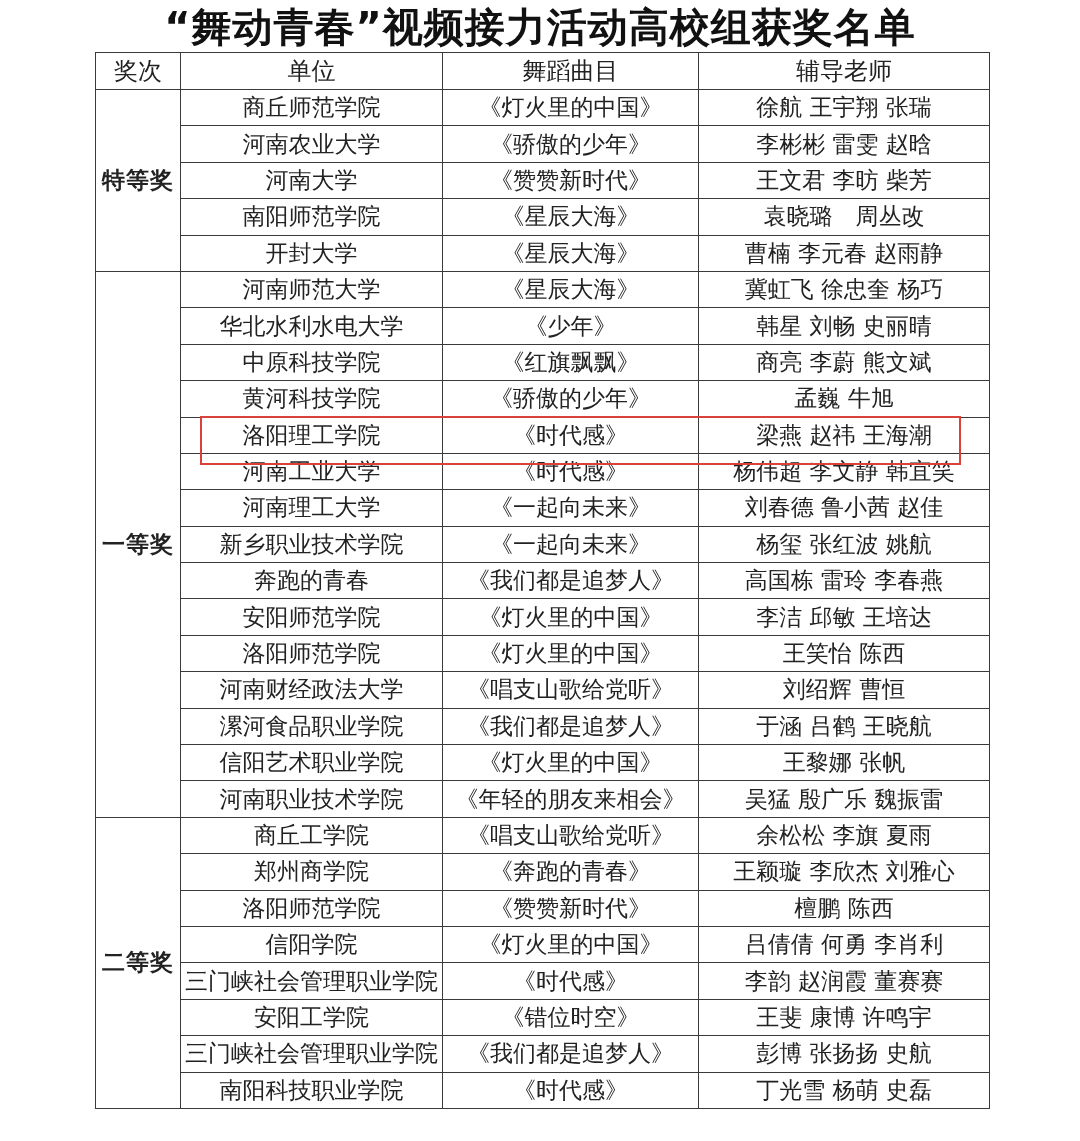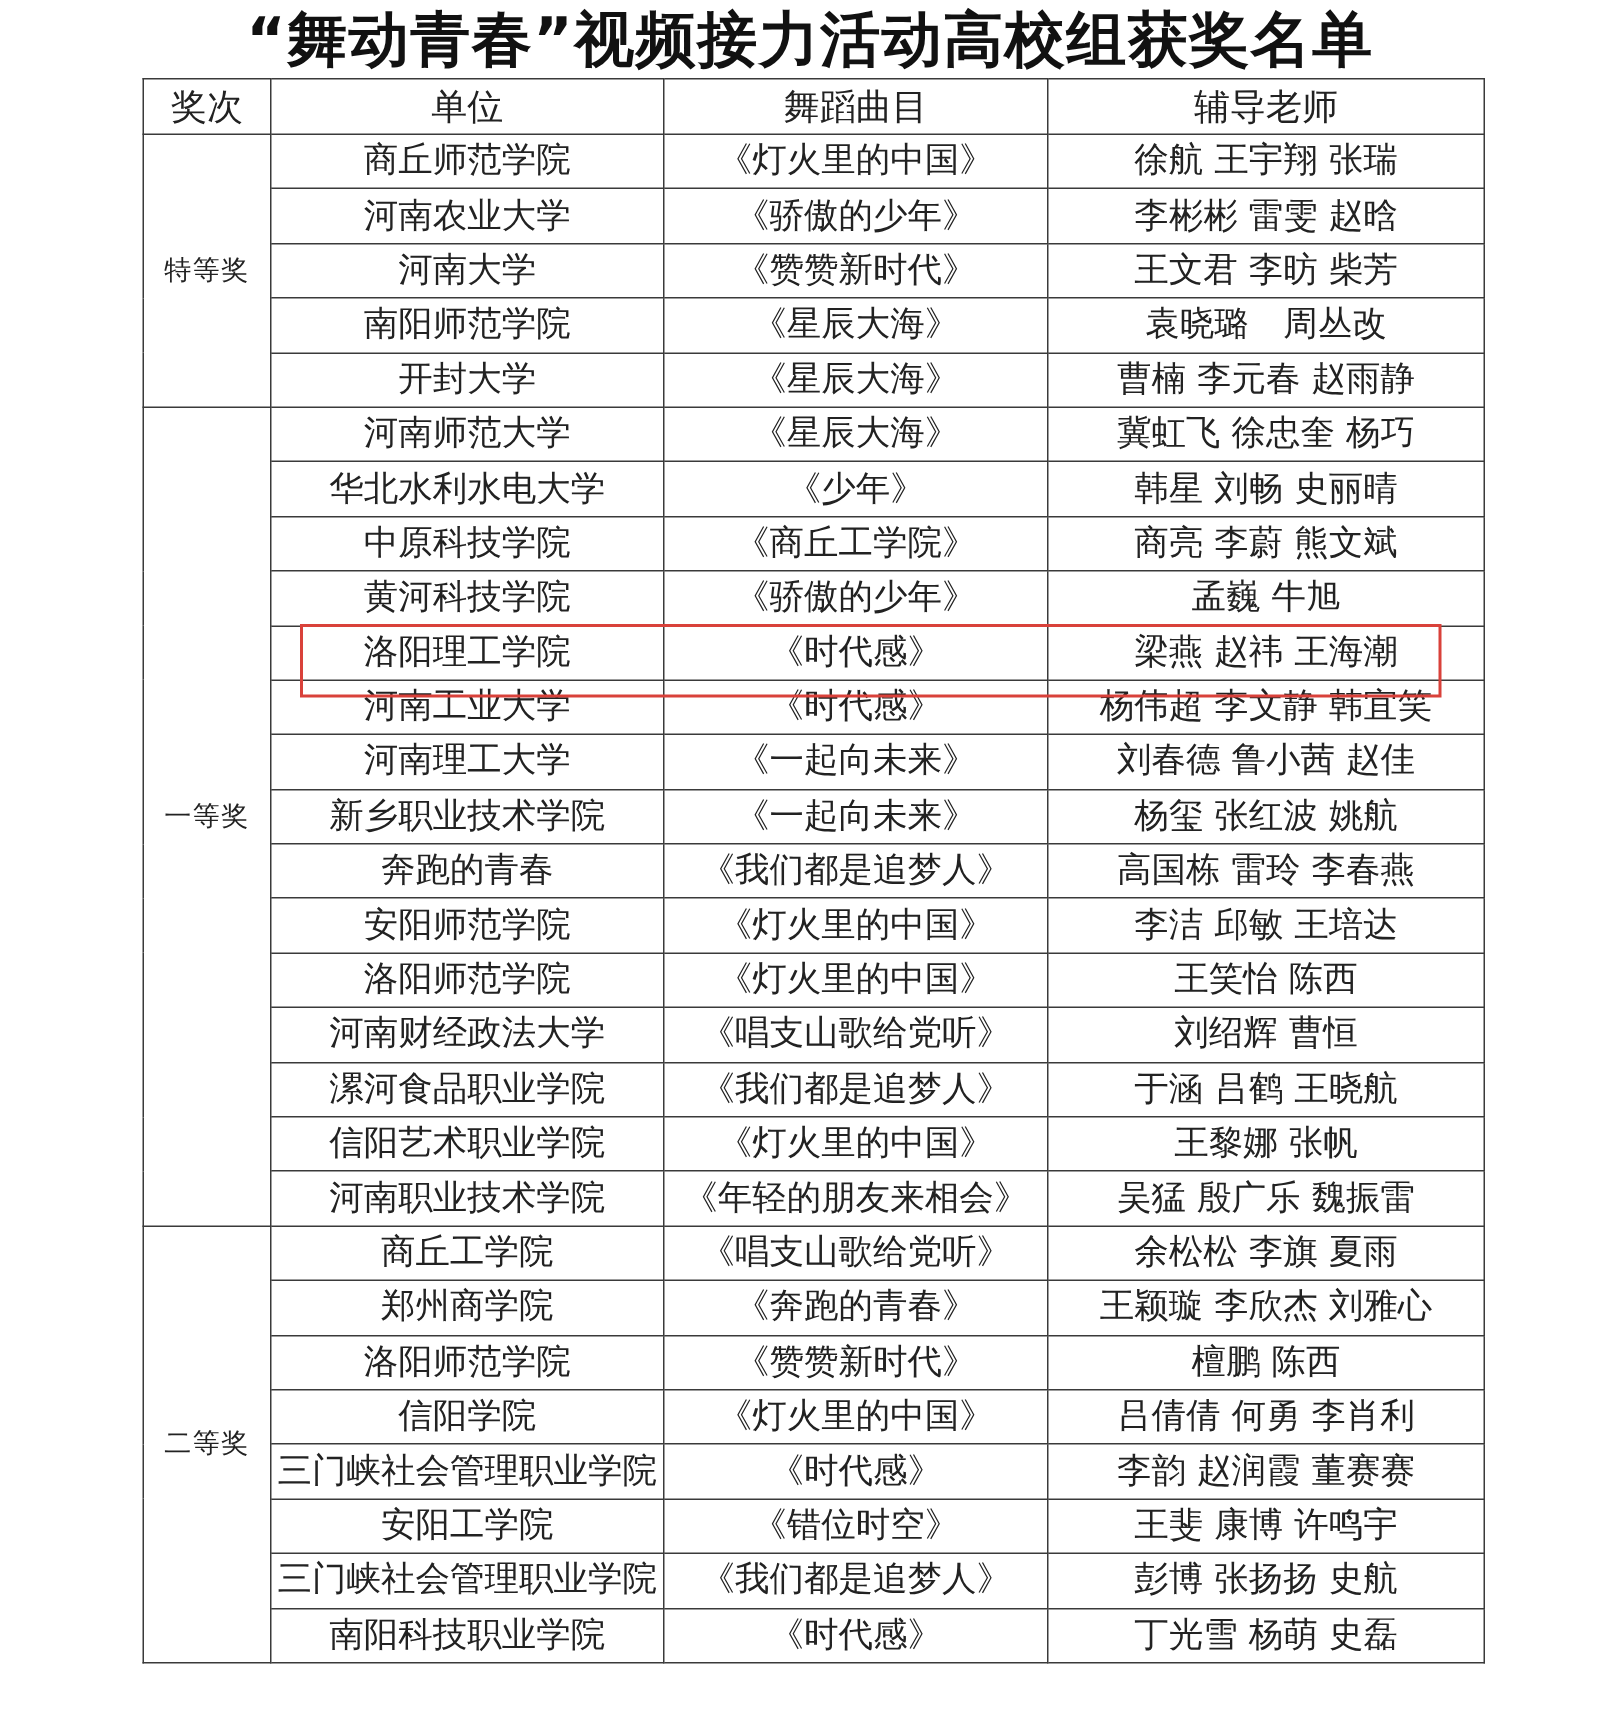--- a/index.html
+++ b/index.html
@@ -55,22 +55,23 @@
     table.awards th {
       height: 36px;
       font-size: 24px;
       margin-top: 29px;
     }
     table.awards td {
       height: 35.4px;
       line-height: 35px;
     }
     table.awards td.tier {
-      font-size: 18px;
+      font-size: 23px;
       letter-spacing: 1px;
+      font-weight: bold;
     }
     .highlight-box {
       position: absolute;
       left: 200px;
       top: 416px;
       width: 761px;
       height: 49px;
       border: 2.5px solid #d9413a;
       box-sizing: border-box;
       pointer-events: none;
@@ -131,21 +132,21 @@
       <td>《星辰大海》</td>
       <td>冀虹飞 徐忠奎 杨巧</td>
     </tr>
     <tr>
       <td>华北水利水电大学</td>
       <td>《少年》</td>
       <td>韩星 刘畅 史丽晴</td>
     </tr>
     <tr>
       <td>中原科技学院</td>
-      <td>《商丘工学院》</td>
+      <td>《红旗飘飘》</td>
       <td>商亮 李蔚 熊文斌</td>
     </tr>
     <tr>
       <td>黄河科技学院</td>
       <td>《骄傲的少年》</td>
       <td>孟巍 牛旭</td>
     </tr>
     <tr>
       <td>洛阳理工学院</td>
       <td>《时代感》</td>

